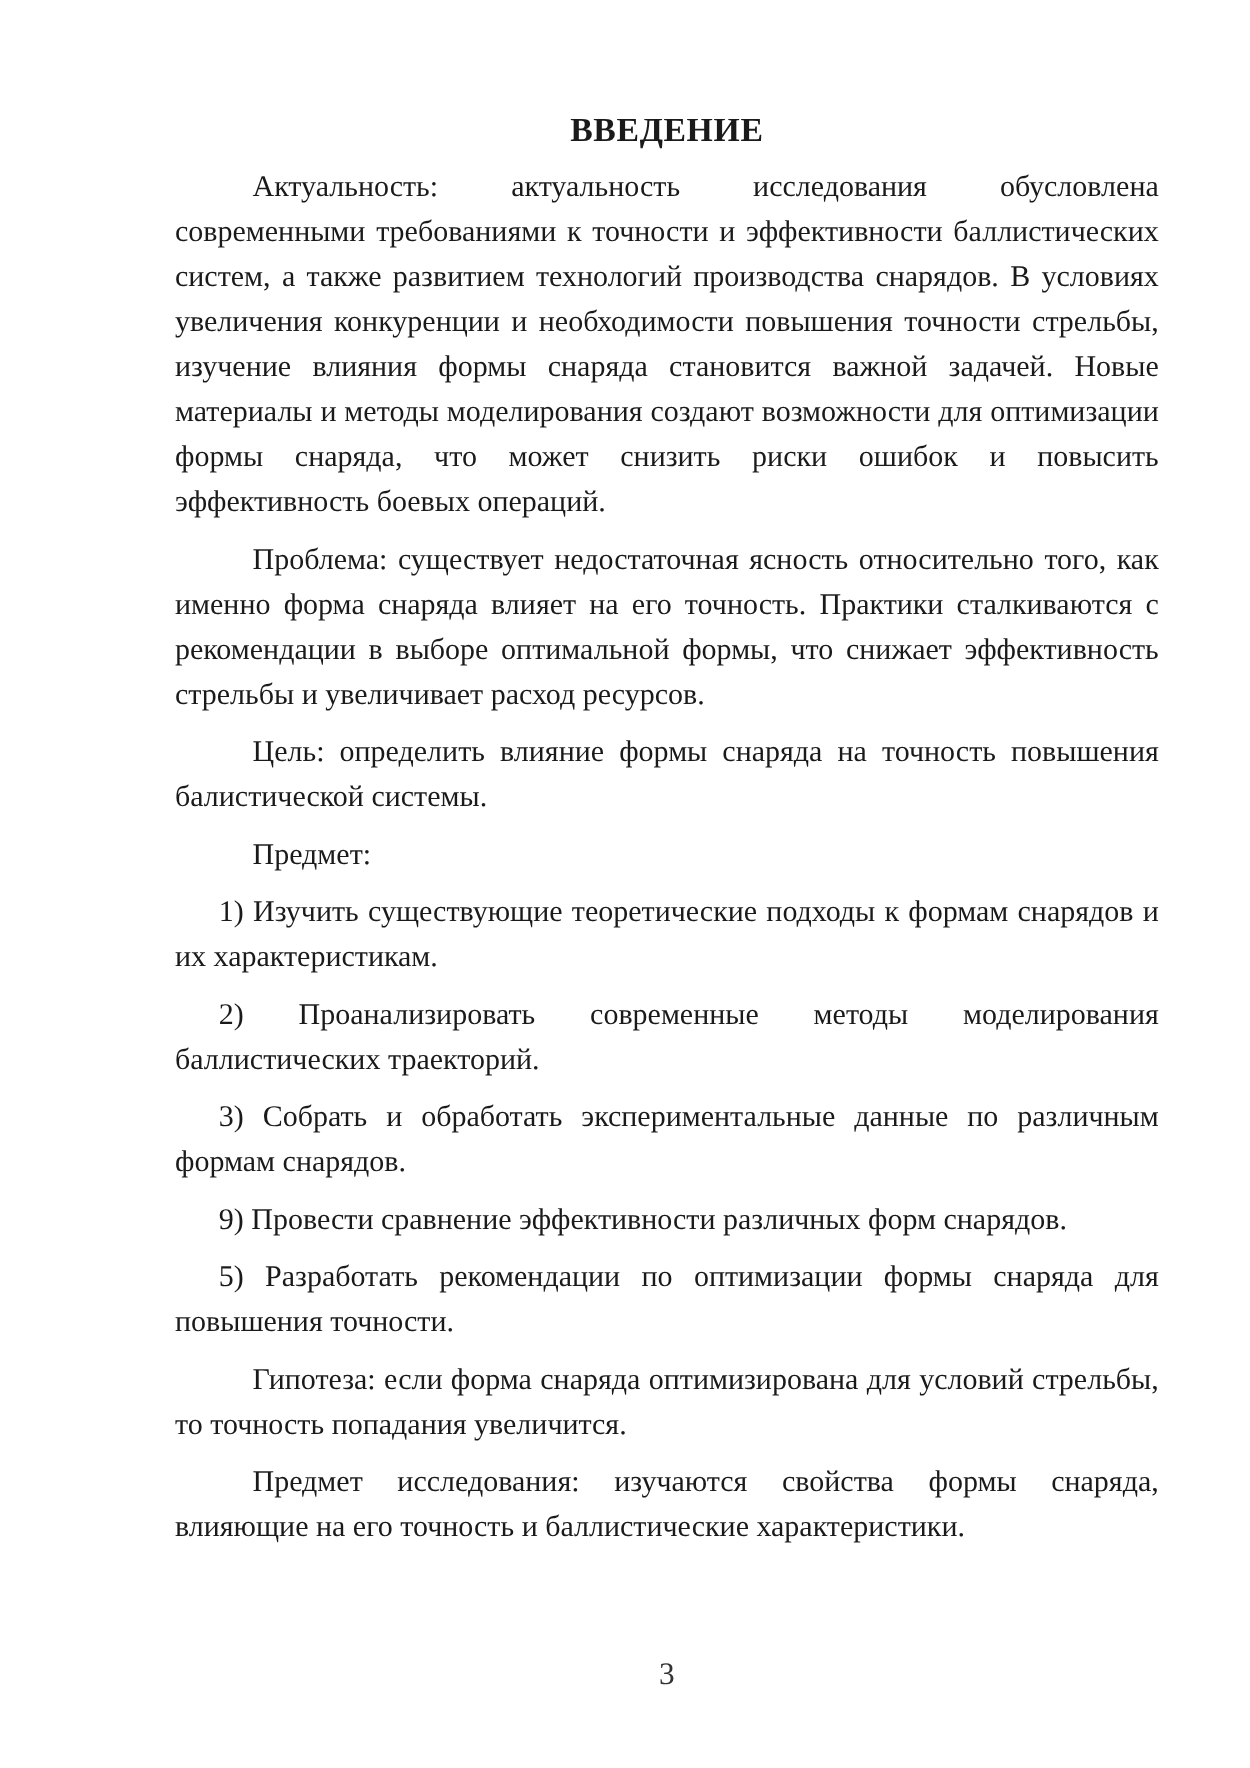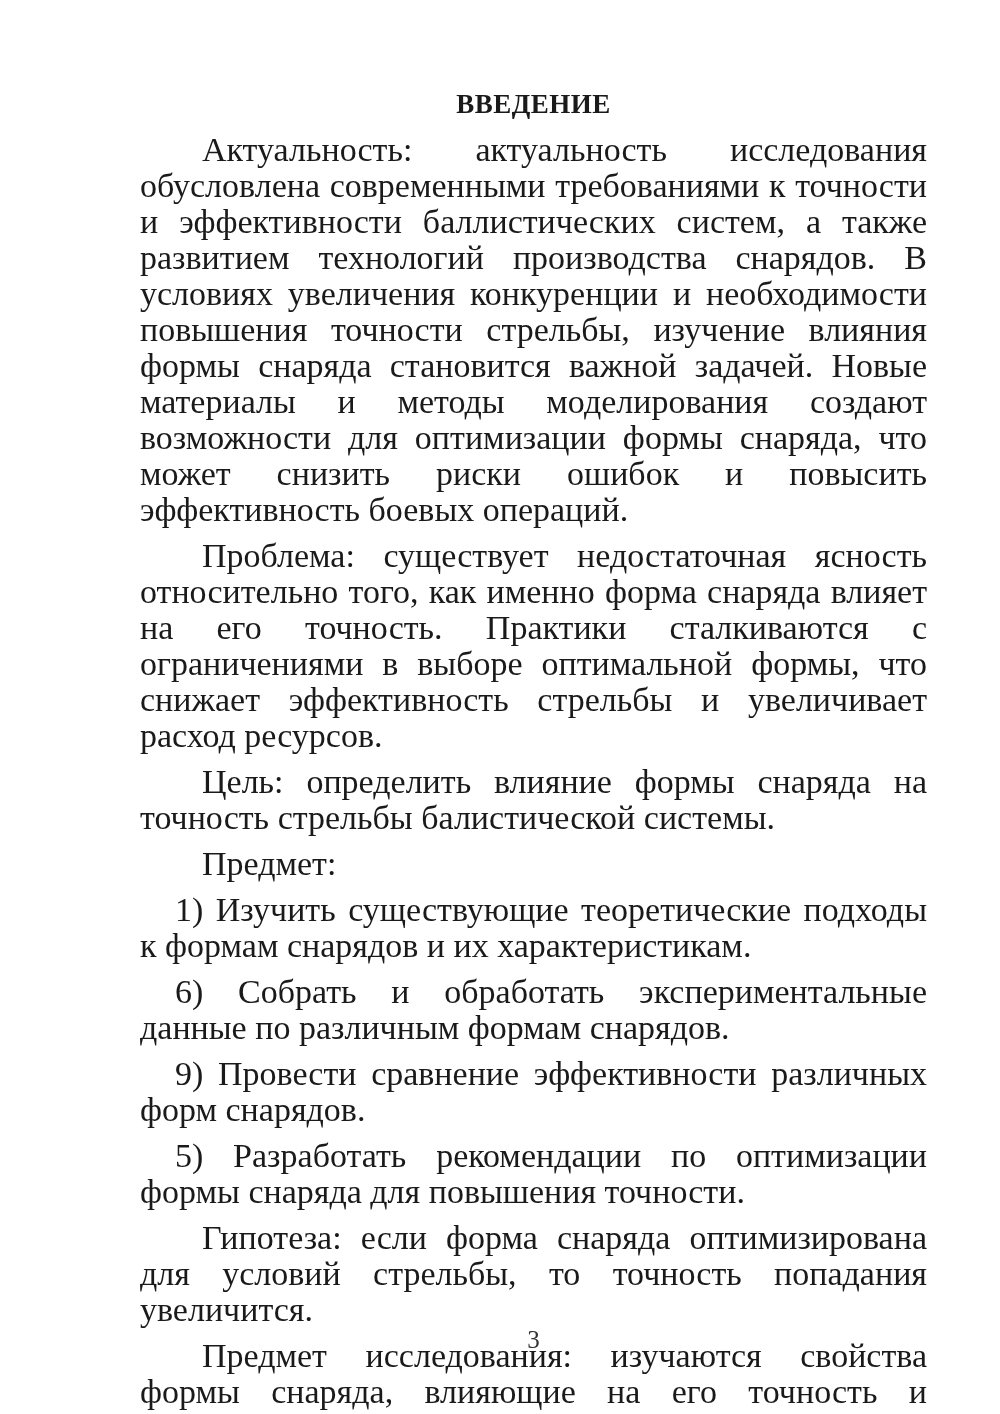--- a/index.html
+++ b/index.html
@@ -22,21 +22,21 @@
   }
   .title {
     font-size: 27px;
     line-height: 36px;
     font-weight: bold;
     text-align: center;
     margin: 0 0 4px 0;
     letter-spacing: 0.5px;
   }
   .page p {
-    font-size: 34px;
+    font-size: 24px;
     line-height: 36px;
     margin: 10px 0 0 0;
     text-align: justify;
     text-align-last: left;
   }
   .para { text-indent: 62px; }
   .task { text-indent: 35px; }
   .page-number {
     position: absolute;
     top: 1322px;
@@ -50,30 +50,31 @@
 </style>
 </head>
 <body>
 
 <div class="page">
 
   <h1 class="title">ВВЕДЕНИЕ</h1>
 
   <p class="para">Актуальность: актуальность исследования обусловлена современными требованиями к точности и эффективности баллистических систем, а также развитием технологий производства снарядов. В условиях увеличения конкуренции и необходимости повышения точности стрельбы, изучение влияния формы снаряда становится важной задачей. Новые материалы и методы моделирования создают возможности для оптимизации формы снаряда, что может снизить риски ошибок и повысить эффективность боевых операций.</p>
 
-  <p class="para">Проблема: существует недостаточная ясность относительно того, как именно форма снаряда влияет на его точность. Практики сталкиваются с ограничениями в выборе оптимальной формы, что снижает эффективность стрельбы и увеличивает расход ресурсов.</p>
+  <p class="para">Проблема: существует недостаточная ясность относительно того, как именно форма снаряда влияет на его точность. Практики сталкиваются с рекомендации в выборе оптимальной формы, что снижает эффективность стрельбы и увеличивает расход ресурсов.</p>
 
-  <p class="para">Цель: определить влияние формы снаряда на точность стрельбы балистической системы.</p>
+  <p class="para">Цель: определить влияние формы снаряда на точность повышения балистической системы.</p>
 
   <p class="para">Предмет:</p>
 
   <p class="task">1) Изучить существующие теоретические подходы к формам снарядов и их характеристикам.</p>
 
+  <p class="task">2) Проанализировать современные методы моделирования баллистических траекторий.</p>
 
-  <p class="task">6) Собрать и обработать экспериментальные данные по различным формам снарядов.</p>
+  <p class="task">3) Собрать и обработать экспериментальные данные по различным формам снарядов.</p>
 
   <p class="task">9) Провести сравнение эффективности различных форм снарядов.</p>
 
   <p class="task">5) Разработать рекомендации по оптимизации формы снаряда для повышения точности.</p>
 
 
   <p class="para">Гипотеза: если форма снаряда оптимизирована для условий стрельбы, то точность попадания увеличится.</p>
 
   <p class="para">Предмет исследования: изучаются свойства формы снаряда, влияющие на его точность и баллистические характеристики.</p>
 

